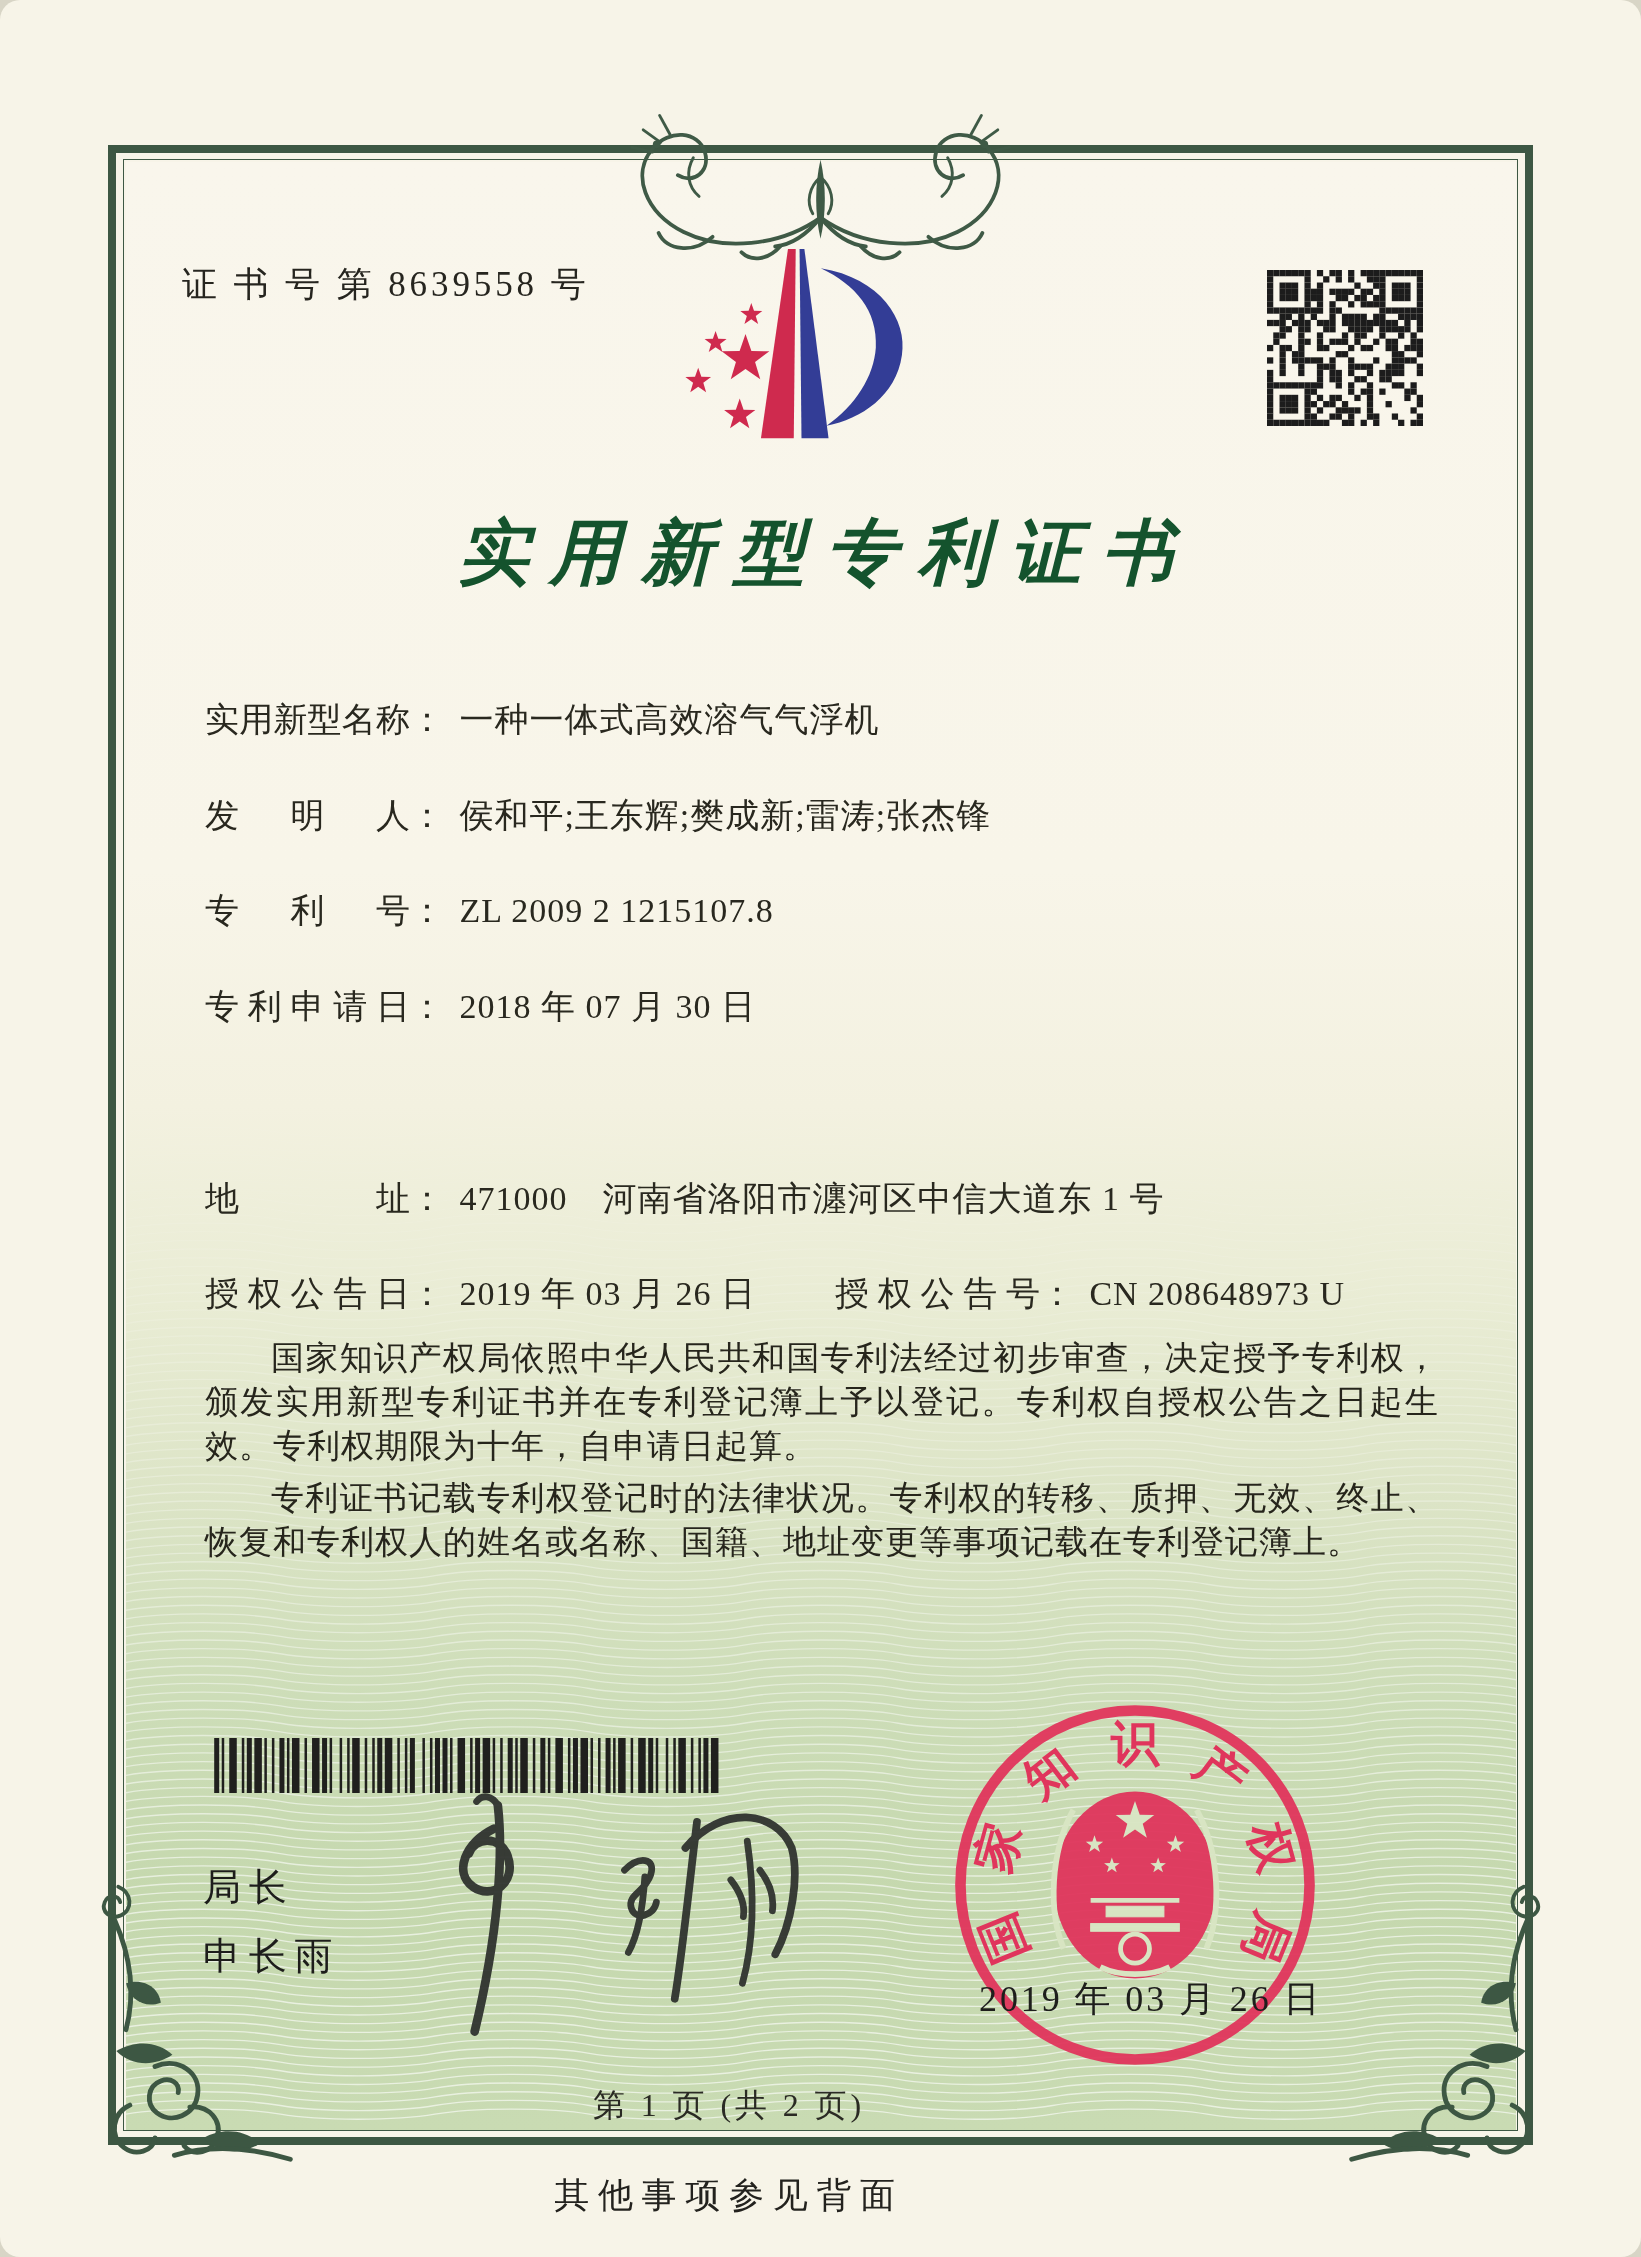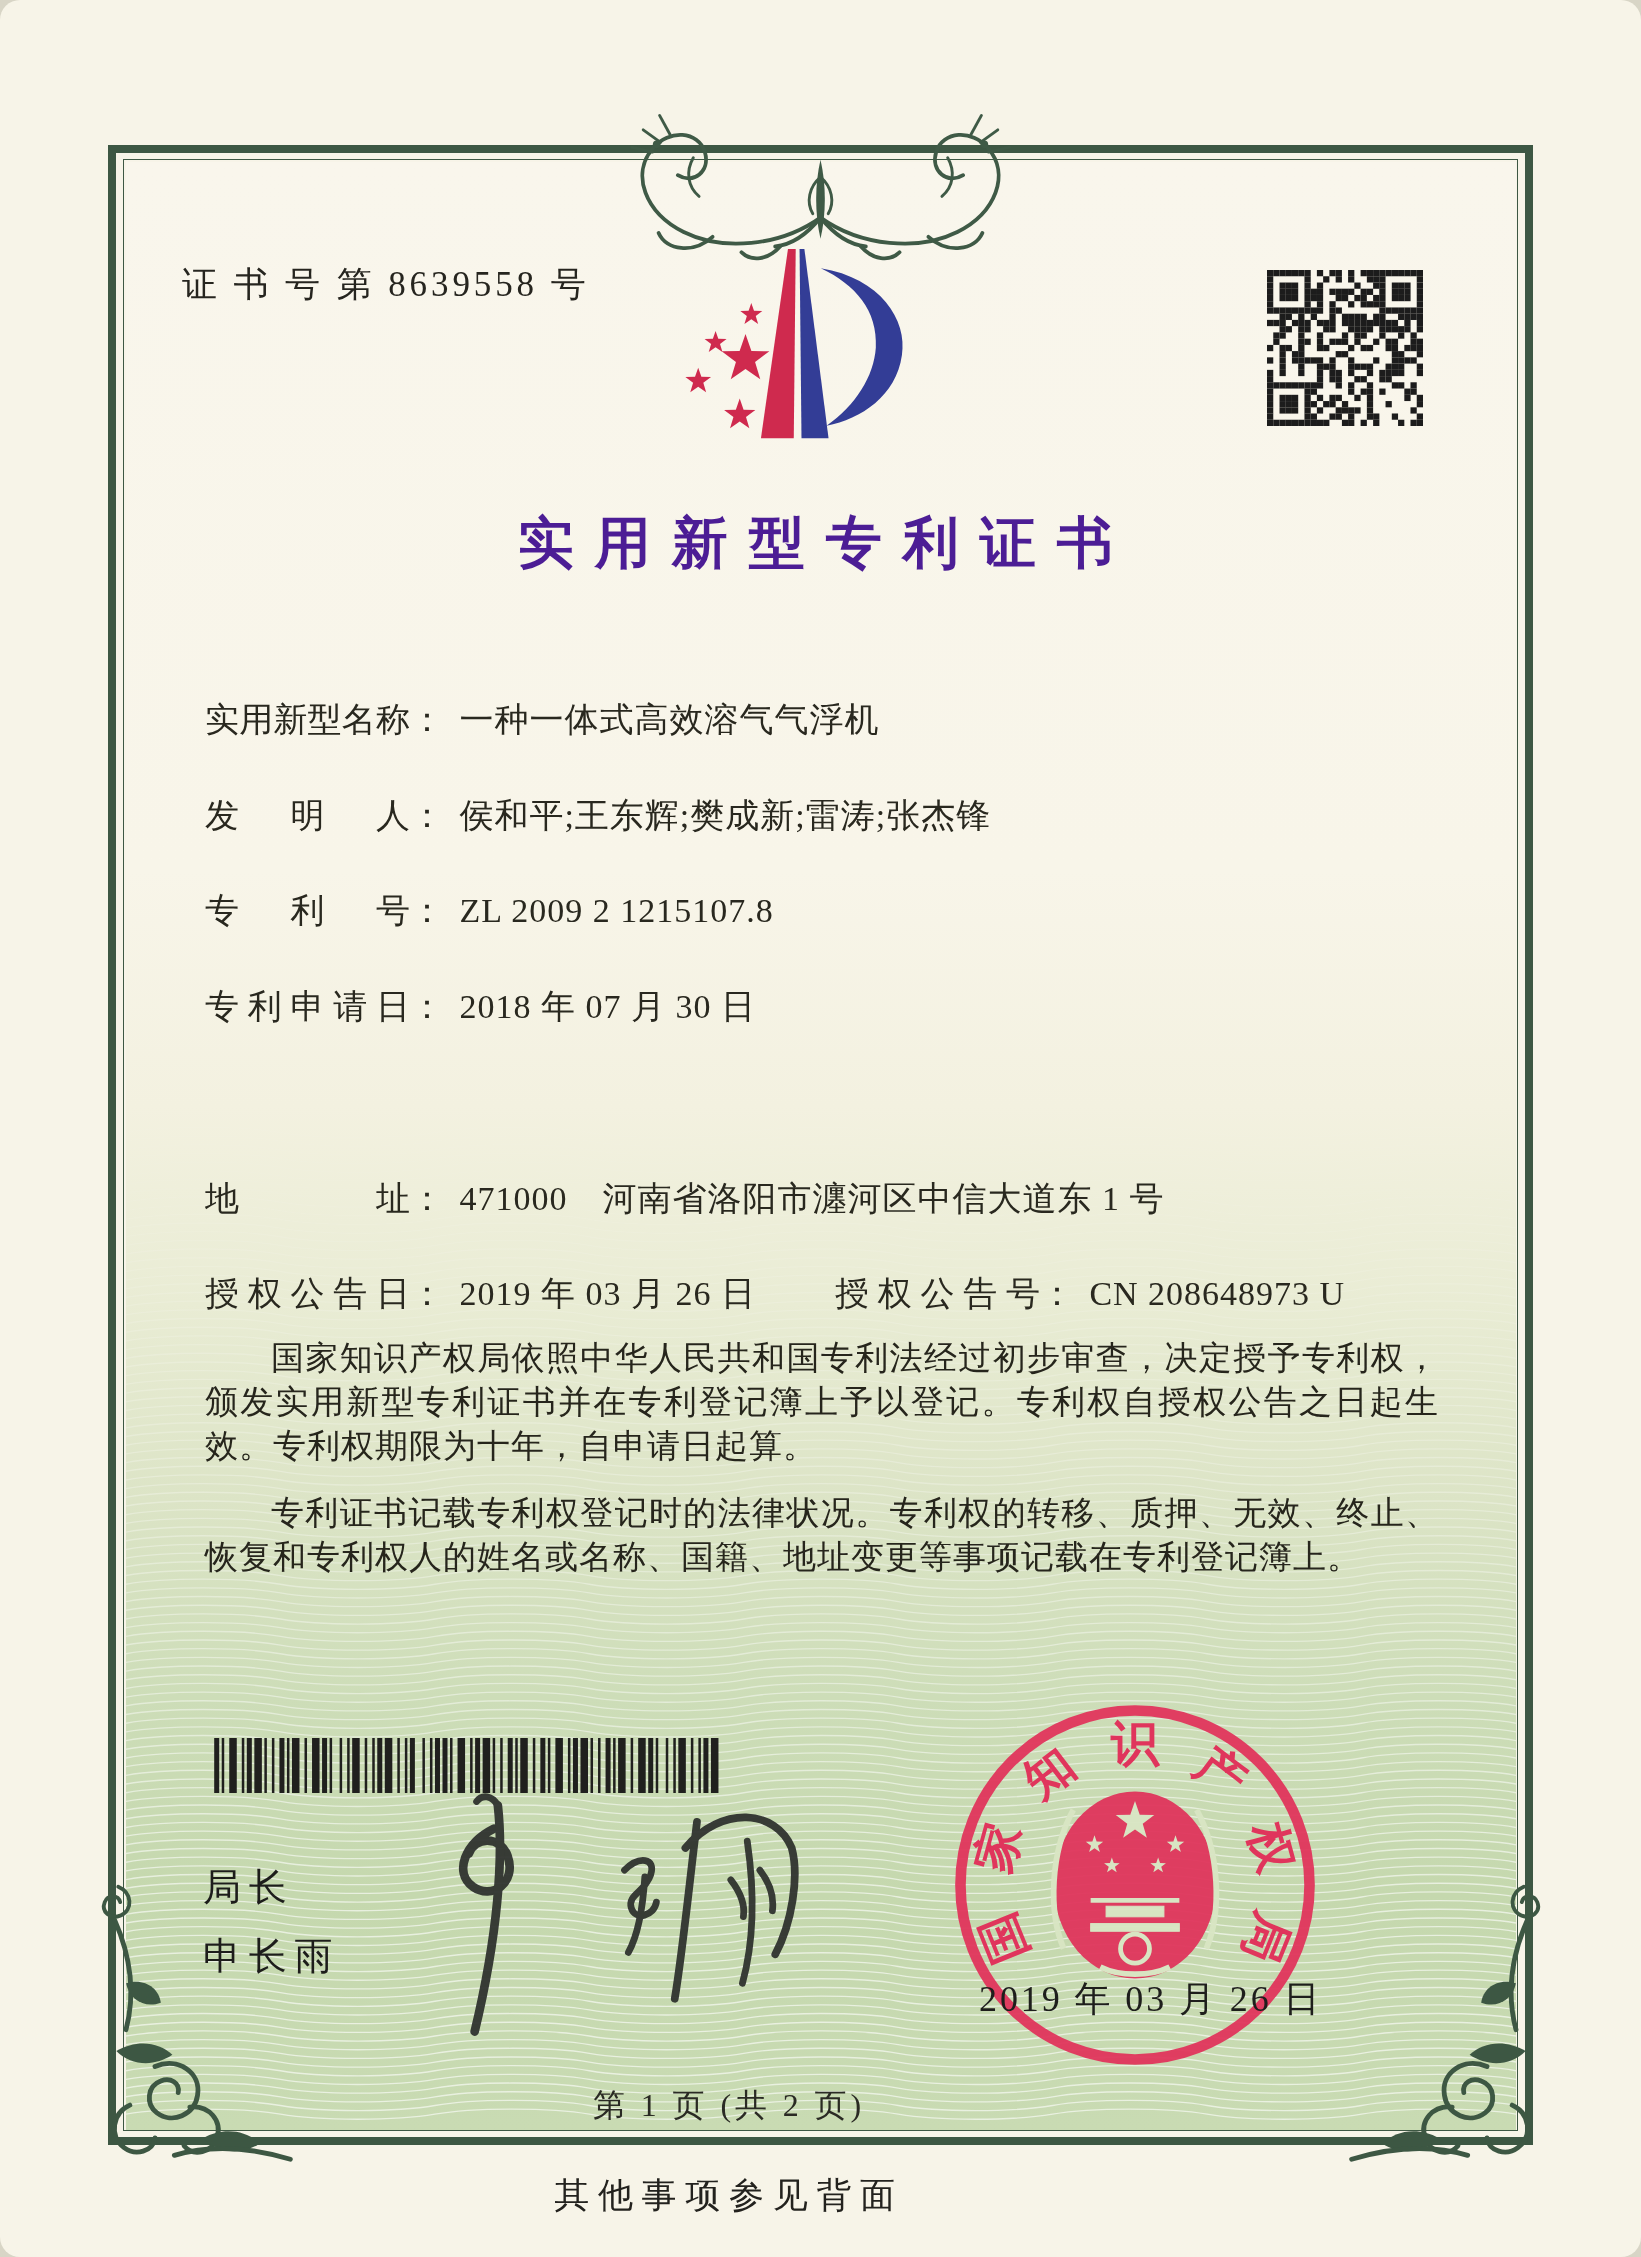--- a/index.html
+++ b/index.html
@@ -16,34 +16,34 @@
     background:linear-gradient(180deg,#f9f6ec 0%,#f8f5e9 36%,#f3f1e0 48%,#e9ecd4 58%,#dce4c6 68%,#cdddb8 78%,#c5d8ae 88%,#c9dbb3 100%);
   }
   .waves{position:absolute;left:126px;top:162px;z-index:1;pointer-events:none;}
   .ornament{position:absolute;z-index:1;pointer-events:none;}
   
   .cert-no{position:absolute;left:182px;top:261px;font-size:35px;letter-spacing:3.9px;z-index:2;}
   .logo{position:absolute;left:676px;top:243px;z-index:2;}
   .qr{position:absolute;left:1267px;top:270px;z-index:2;}
   .title{
     position:absolute;left:126px;top:506px;width:1390px;text-align:center;z-index:2;
-    font-size:56px;font-weight:700;letter-spacing:21px;padding-left:9.7px;box-sizing:border-box;color:#4c1d95;
+    font-size:71px;font-weight:700;letter-spacing:21px;padding-left:9.7px;box-sizing:border-box;color:#14532d;font-style:italic;
   }
   
   .frow{position:absolute;left:205px;font-size:34px;white-space:nowrap;z-index:2;color:#29281f;}
   .flabel{display:inline-block;width:205px;text-align:justify;text-align-last:justify;vertical-align:top;}
   .fcolon{display:inline-block;}
   .fval{margin-left:15.4px;letter-spacing:1px;}
   .r1{top:697px}.r2{top:793px}.r3{top:888px}.r4{top:984px}.r5{top:1081px}.r6{top:1176px}.r7{top:1271px}
   .grant2{position:absolute;left:630px;top:0;white-space:nowrap;}
   .grant2 .flabel{width:205px;}
   
   .body-text{position:absolute;left:205px;top:1336px;width:1234px;z-index:2;}
   .body-text p{margin:0;font-size:33px;line-height:44px;text-align:justify;text-indent:2em;letter-spacing:1px;color:#26251c;}
-  .body-text p + p{margin-top:23px;}
+  .body-text p + p{margin-top:8px;}
   
   .barcode{position:absolute;left:214px;top:1738px;z-index:3;}
   .signer-title{position:absolute;left:203px;top:1862px;font-size:38px;letter-spacing:7.7px;z-index:3;
     font-family:"Liberation Sans","DejaVu Sans",sans-serif;color:#1d1d1b;}
   .signer-name{position:absolute;left:203px;top:1931px;font-size:38px;letter-spacing:7.7px;z-index:3;
     font-family:"Liberation Sans","DejaVu Sans",sans-serif;color:#1d1d1b;}
   .signature{position:absolute;left:436px;top:1788px;z-index:3;}
   .seal{position:absolute;left:946px;top:1696px;z-index:3;}
   .seal-date{position:absolute;left:979px;top:1975px;font-size:36px;letter-spacing:2.9px;z-index:4;color:#1e1e1c;}
   .page-info{position:absolute;left:126px;top:2084px;width:1390px;text-align:center;font-size:32px;letter-spacing:3.9px;z-index:2;transform:translateX(-92px);color:#2a2a24;}

